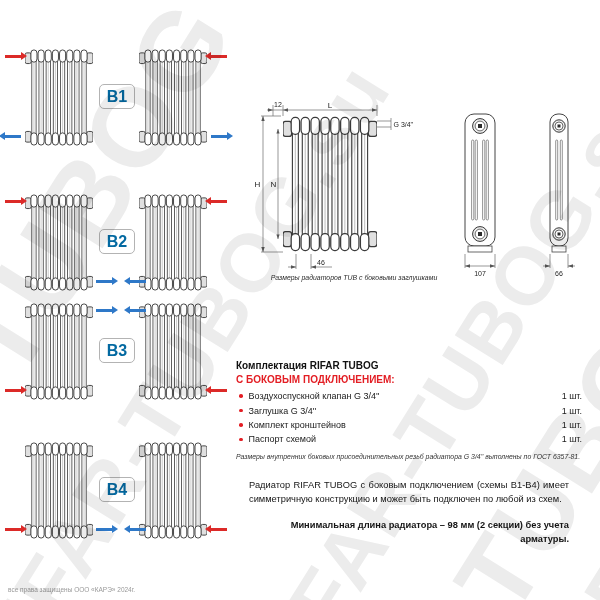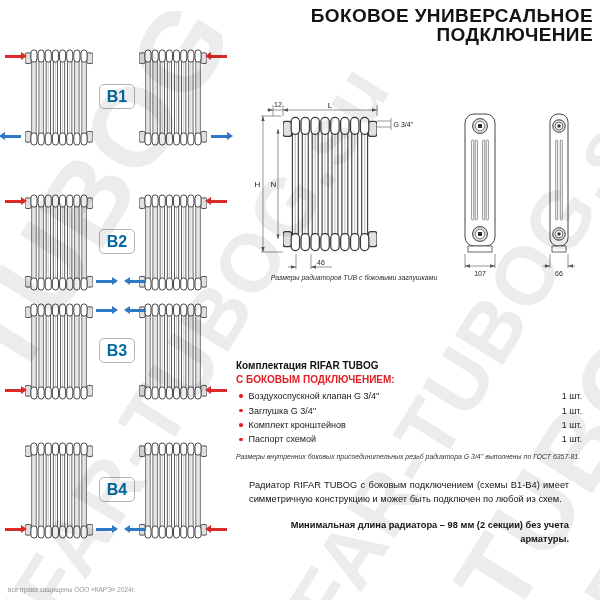--- a/index.html
+++ b/index.html
@@ -59,24 +59,20 @@
 <body>
 
 <div id="stage">
 
   <div class="wm wm1">TUBOG</div>
   <div class="wm wm2">RIFAR-TUBOG.su</div>
   <div class="wm wm3">RIFAR-TUBOG.su</div>
   <div class="wm wm4">TUBOG</div>
   <div class="wm wm5">RIFAR-TUBOG.su</div>
 
-  <div id="title">
-    <div>БОКОВОЕ УНИВЕРСАЛЬНОЕ</div>
-    <div>ПОДКЛЮЧЕНИЕ</div>
-  </div>
 
   <div class="scheme-row" id="row-b1">
     <svg class="rad left" viewBox="0 0 76 100" preserveAspectRatio="none">
         <rect x="0" y="4" width="7" height="11" rx="2" fill="#e0e0e0" stroke="#3a3a3a" stroke-width="1"></rect>
         <rect x="69" y="4" width="7" height="11" rx="2" fill="#e0e0e0" stroke="#3a3a3a" stroke-width="1"></rect>
         <rect x="0" y="85" width="7" height="11" rx="2" fill="#e0e0e0" stroke="#3a3a3a" stroke-width="1"></rect>
         <rect x="69" y="85" width="7" height="11" rx="2" fill="#e0e0e0" stroke="#3a3a3a" stroke-width="1"></rect>
         <rect x="7.6" y="10" width="4.8" height="80" fill="#fff" stroke="#3a3a3a" stroke-width="0.9"></rect>
         <line x1="10" y1="12" x2="10" y2="88" stroke="#c8c8c8" stroke-width="1"></line>
         <rect x="6.6" y="1" width="6.8" height="12.5" rx="3.2" fill="#fff" stroke="#3a3a3a" stroke-width="1"></rect>

